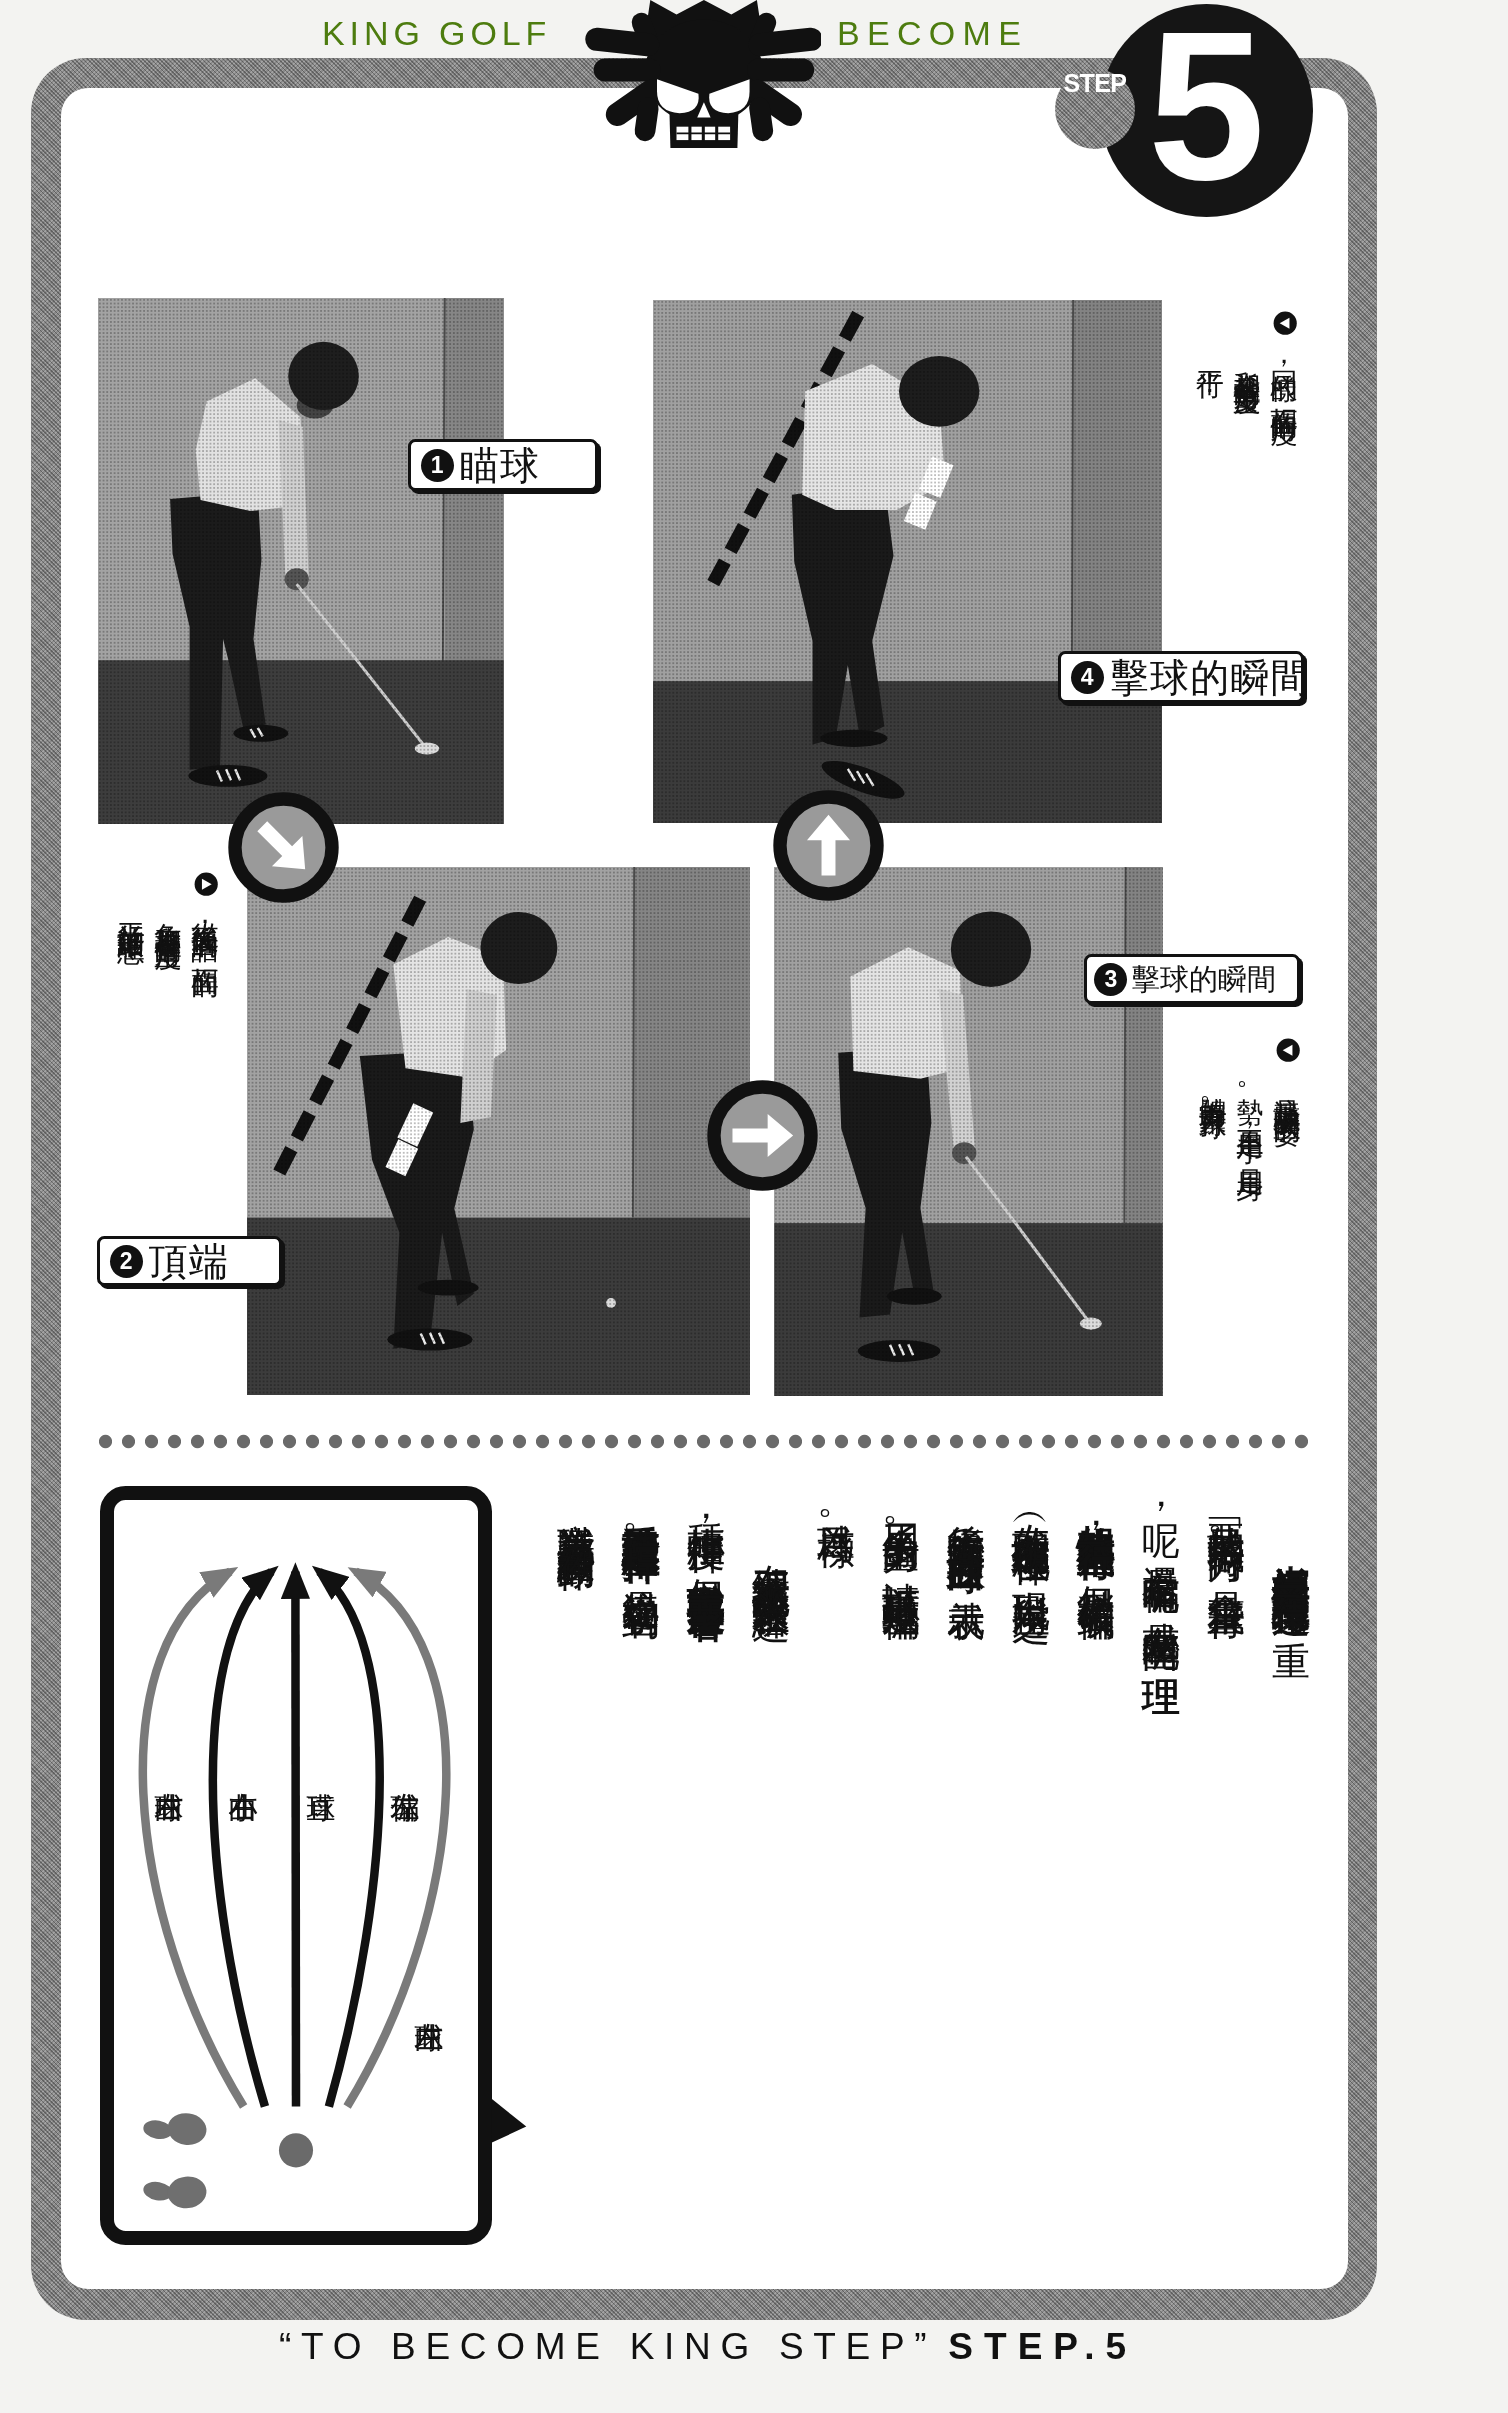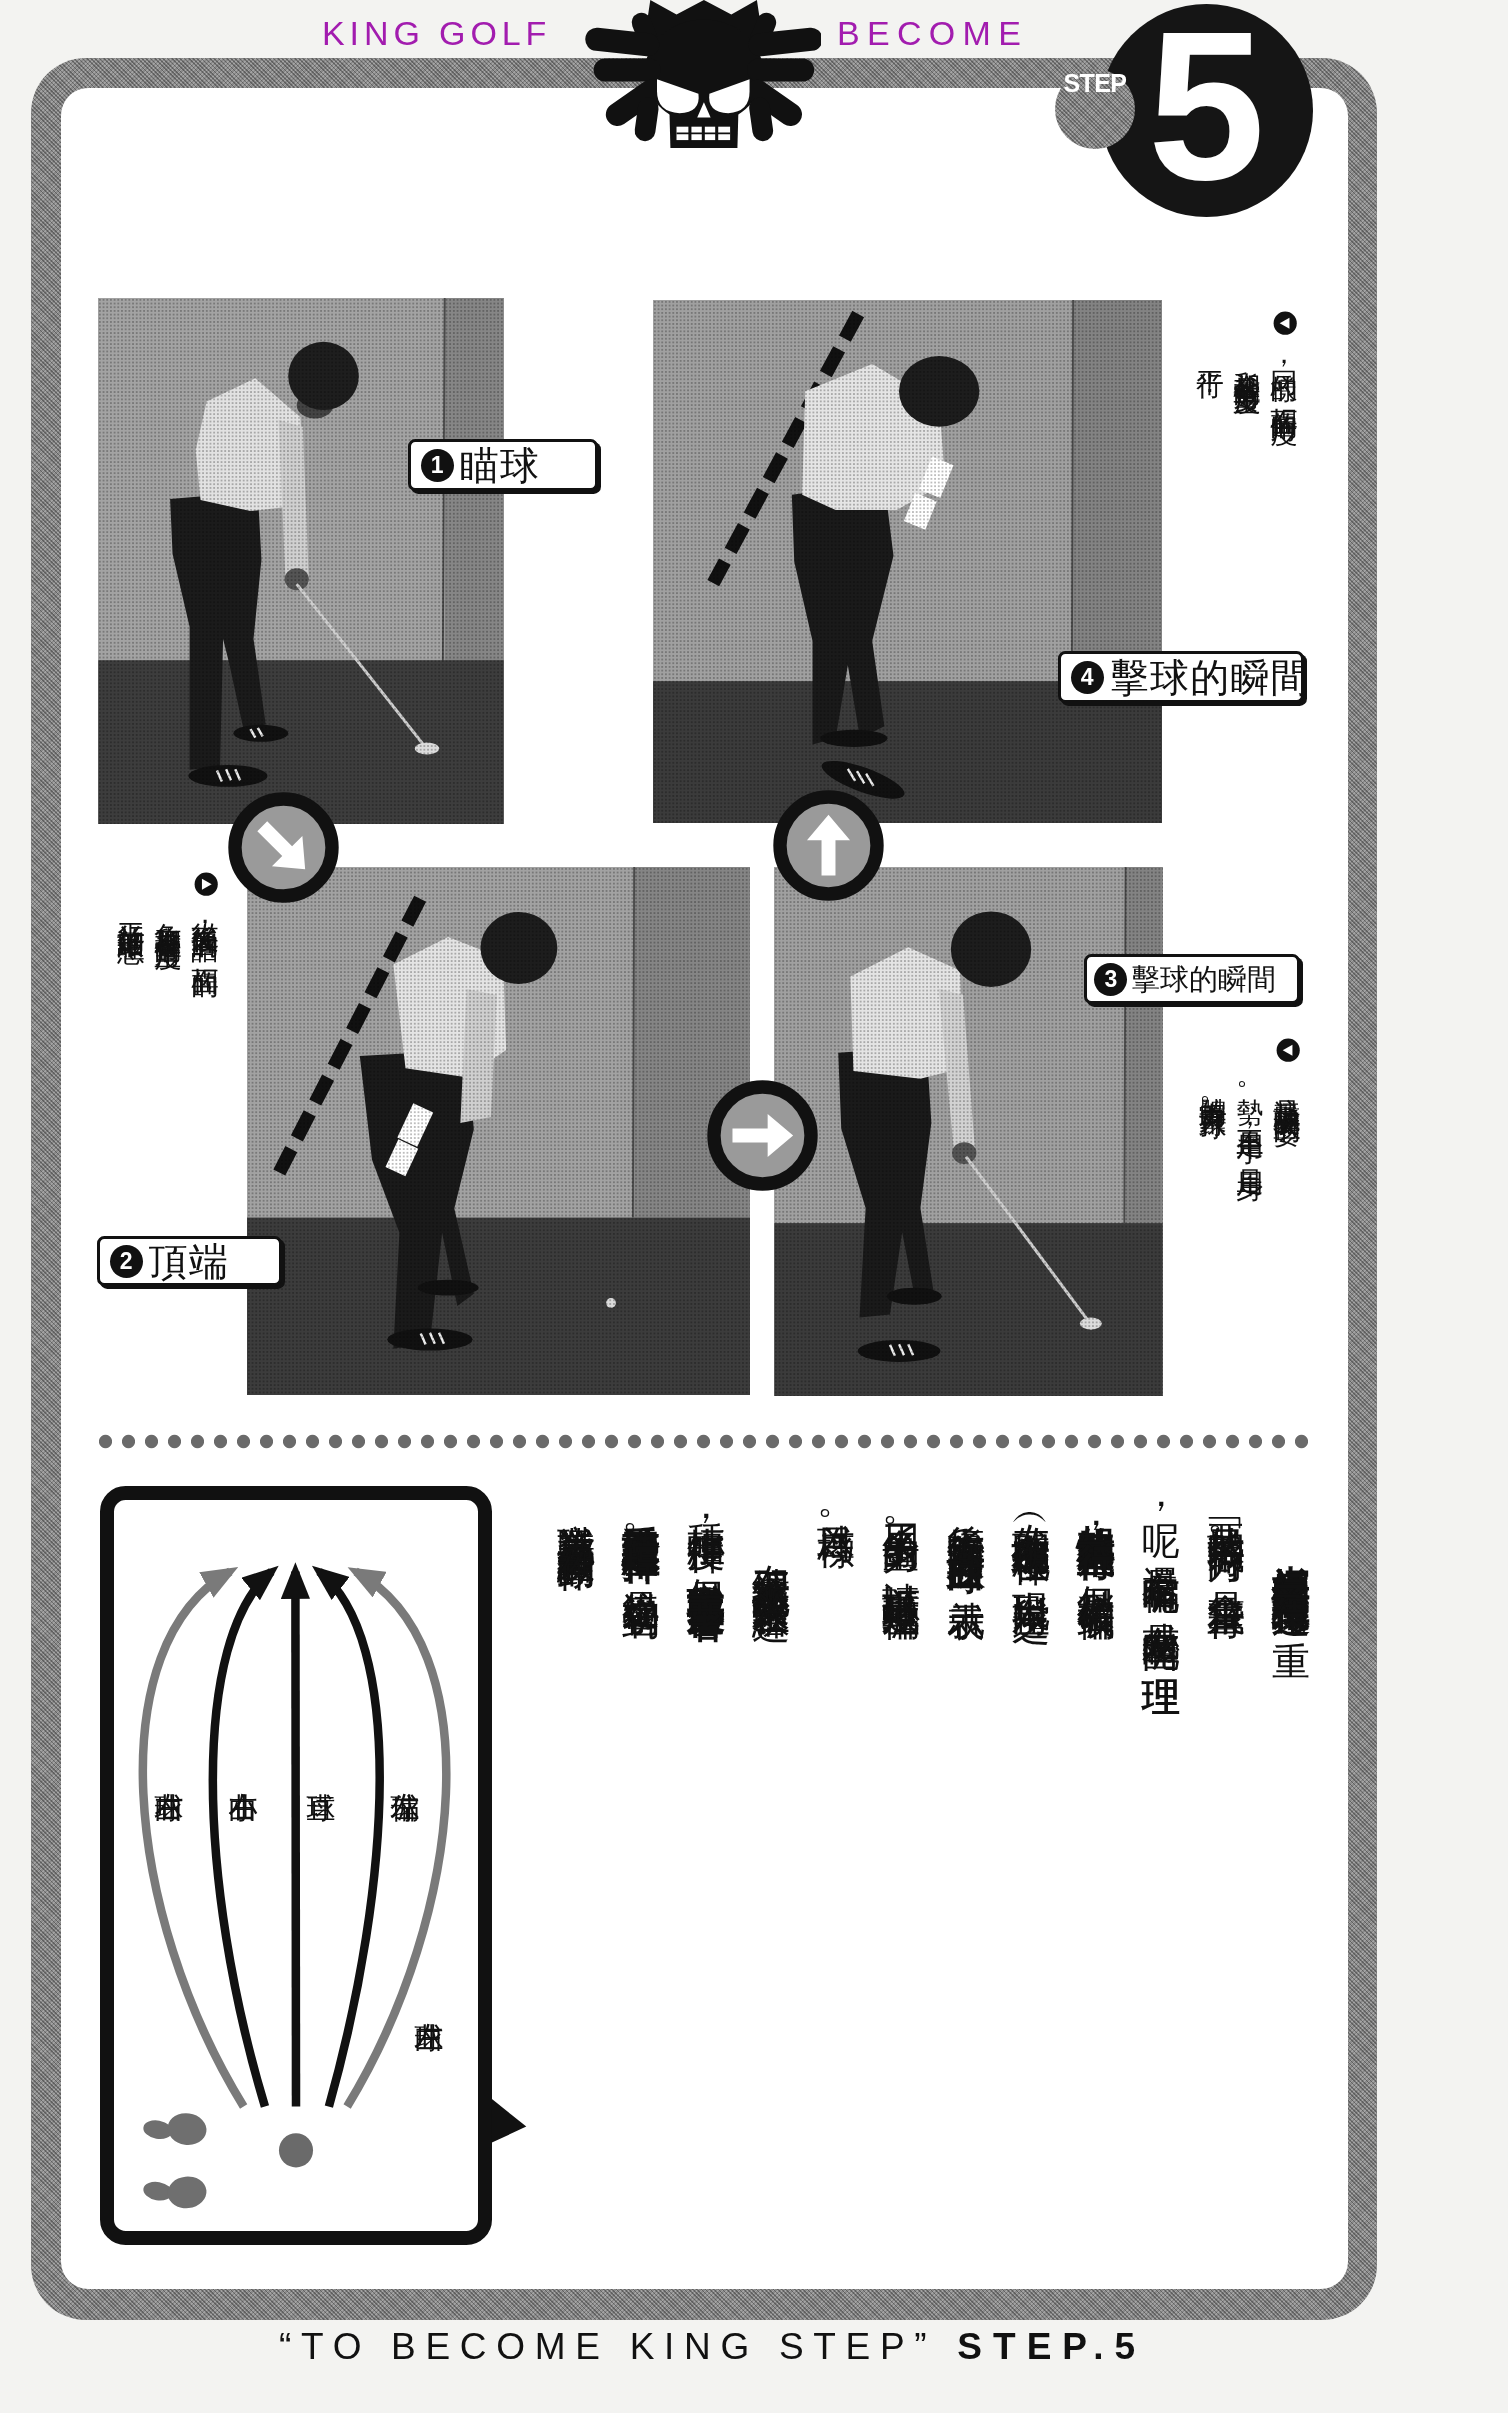--- a/index.html
+++ b/index.html
@@ -3,21 +3,21 @@
 <meta charset="utf-8">
 <style>
 *{box-sizing:border-box;margin:0;padding:0}
 html,body{width:1509px;height:2413px}
 body{background:#f3f3f1;font-family:"Liberation Sans",sans-serif;color:#111;overflow:hidden}
 #page{position:relative;width:1509px;height:2413px}
 .abs{position:absolute}
 .hatch{background-color:#8a8a8a;background-image:repeating-linear-gradient(45deg,rgba(0,0,0,.30) 0 1.2px,transparent 1.2px 3px),repeating-linear-gradient(-45deg,rgba(255,255,255,.22) 0 1.2px,transparent 1.2px 3px)}
 .frame-outer{left:30.5px;top:58px;width:1346px;height:2262px;border-radius:55px;z-index:1}
 .frame-inner{left:61px;top:88px;width:1287px;height:2201px;border-radius:27.4px;background:#fff;z-index:2}
-.hdr{font-size:34px;line-height:34px;letter-spacing:4.9px;white-space:nowrap;z-index:3;color:#a21caf}
+.hdr{font-size:34px;line-height:34px;letter-spacing:4.9px;white-space:nowrap;z-index:3;color:#4d7c0f}
 .skull{left:585px;top:0;width:236px;height:148px;z-index:8}
 .badge-big{left:1100px;top:4.3px;width:213px;height:213px;border-radius:50%;background:#151515;z-index:8}
 .badge-num{left:1115px;top:1.2px;width:183px;text-align:center;font-size:211px;line-height:211px;font-weight:bold;color:#fff;z-index:9}
 .badge-step{left:1055px;top:69px;width:80px;height:80px;border-radius:50%;z-index:10;display:flex;align-items:flex-start;justify-content:center;color:#fff;font-weight:bold;font-size:25px;letter-spacing:-0.6px}
 .title{left:398px;top:180px;width:609px;text-align:center;font-size:64px;line-height:64px;font-weight:bold;white-space:nowrap;z-index:3}
 .photo{position:absolute;overflow:hidden;background:#9e9e9e;z-index:3}
 .photo svg{display:block}
 .photo::after{content:"";position:absolute;left:0;top:0;right:0;bottom:0;background-image:radial-gradient(circle,rgba(0,0,0,.26) 0.8px,transparent 1.2px);background-size:3.7px 3.7px;pointer-events:none}
 .label-box{position:absolute;background:#fff;border:3px solid #111;border-radius:7.3px;box-shadow:3px 3px 0 #111;display:flex;align-items:center;padding-left:9.7px;gap:6.1px;z-index:6}
 .num{width:33px;height:33px;border-radius:50%;background:#111;color:#fff;font-weight:bold;font-size:23px;line-height:33px;text-align:center;flex:none}
@@ -29,21 +29,21 @@
 .diag-box{left:100px;top:1486px;width:392px;height:759px;border:14.6px solid #111;border-radius:25.6px;background:#fff;z-index:3}
 .diag-svg{left:100px;top:1486px;width:392px;height:759px;z-index:4}
 .diag-tail{left:487px;top:2099px;width:43px;height:46px;z-index:4}
 .diag-label{position:absolute;writing-mode:vertical-rl;font-size:29px;line-height:30.5px;width:30.5px;white-space:nowrap;z-index:5}
 .body-text{left:537px;top:1494px;width:786px;height:804px;writing-mode:vertical-rl;font-size:38px;letter-spacing:2.4px;line-height:65px;white-space:nowrap;z-index:3}
 .body-text .col{display:block}
 .body-text .col.indent{text-indent:41px}
 .b{font-weight:bold}
 .footer{left:279px;top:2328px;font-size:37px;line-height:37px;white-space:nowrap;z-index:3}
 .footer .q{letter-spacing:9.7px}
-.footer .s{font-weight:bold;letter-spacing:11px;margin-left:21px}
+.footer .s{font-weight:bold;letter-spacing:11px;margin-left:12px}
 </style>
 </head>
 <body>
 
 <div id="page">
 
   <div class="abs frame-outer hatch"></div>
   <div class="abs frame-inner"></div>
 
   <div class="abs hdr" style="left:322px;top:16px">KING GOLF</div>

